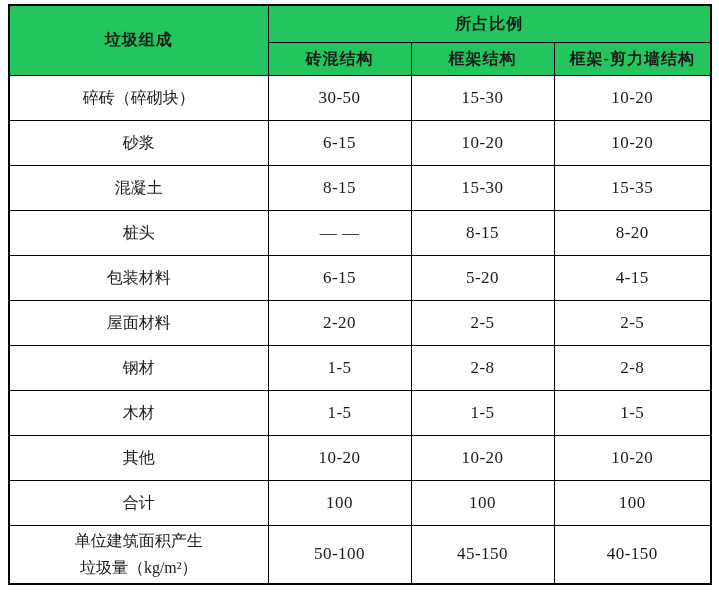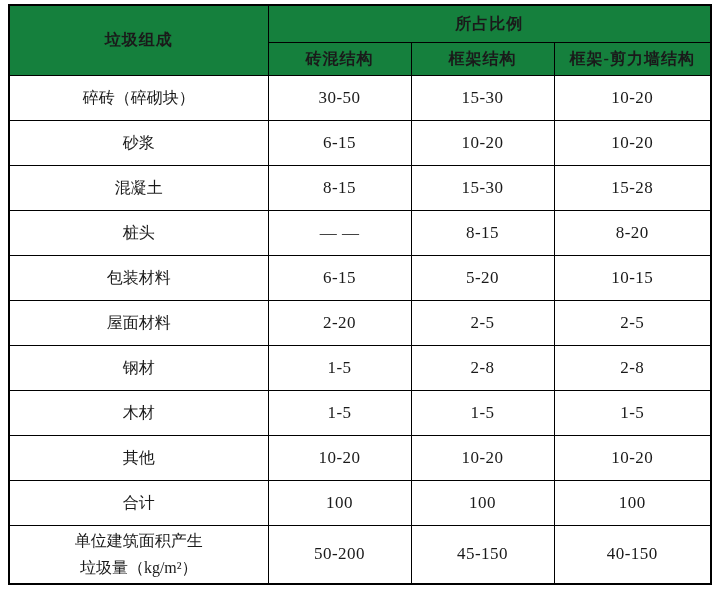--- a/index.html
+++ b/index.html
@@ -30,21 +30,21 @@
   }
   .waste-table th,
   .waste-table td {
     border: 1px solid #000000;
     text-align: center;
     vertical-align: middle;
     padding: 0 4px;
     overflow: hidden;
   }
   .waste-table thead th {
-    background: #15803d;
+    background: #22c55e;
     font-weight: bold;
     letter-spacing: 1px;
   }
   .waste-table .group-header-row th { height: 36px; }
   .waste-table .sub-header-row th { height: 32px; margin-left: 12px; }
   .waste-table tbody tr { height: 45px; }
   .waste-table tbody tr.tall-row { height: 58px; font-family: Liberation Serif, serif; }
   .waste-table td.num-cell {
     font-size: 17px;
     letter-spacing: 0.5px;
@@ -90,33 +90,33 @@
       <tr>
         <td>砂浆</td>
         <td class="num-cell">6-15</td>
         <td class="num-cell">10-20</td>
         <td class="num-cell">10-20</td>
       </tr>
       <tr>
         <td>混凝土</td>
         <td class="num-cell">8-15</td>
         <td class="num-cell">15-30</td>
-        <td class="num-cell">15-28</td>
+        <td class="num-cell">15-35</td>
       </tr>
       <tr>
         <td>桩头</td>
         <td class="num-cell">— —</td>
         <td class="num-cell">8-15</td>
         <td class="num-cell">8-20</td>
       </tr>
       <tr>
         <td>包装材料</td>
         <td class="num-cell">6-15</td>
         <td class="num-cell">5-20</td>
-        <td class="num-cell">10-15</td>
+        <td class="num-cell">4-15</td>
       </tr>
       <tr>
         <td>屋面材料</td>
         <td class="num-cell">2-20</td>
         <td class="num-cell">2-5</td>
         <td class="num-cell">2-5</td>
       </tr>
       <tr>
         <td>钢材</td>
         <td class="num-cell">1-5</td>
@@ -139,19 +139,19 @@
         <td>合计</td>
         <td class="num-cell">100</td>
         <td class="num-cell">100</td>
         <td class="num-cell">100</td>
       </tr>
       <tr class="tall-row">
         <td class="two-line-label">
           <div>单位建筑面积产生</div>
           <div>垃圾量（kg/m²）</div>
         </td>
-        <td class="num-cell">50-200</td>
+        <td class="num-cell">50-100</td>
         <td class="num-cell">45-150</td>
         <td class="num-cell">40-150</td>
       </tr>
     </tbody>
   </table>
 </div>
 
 </body></html>

